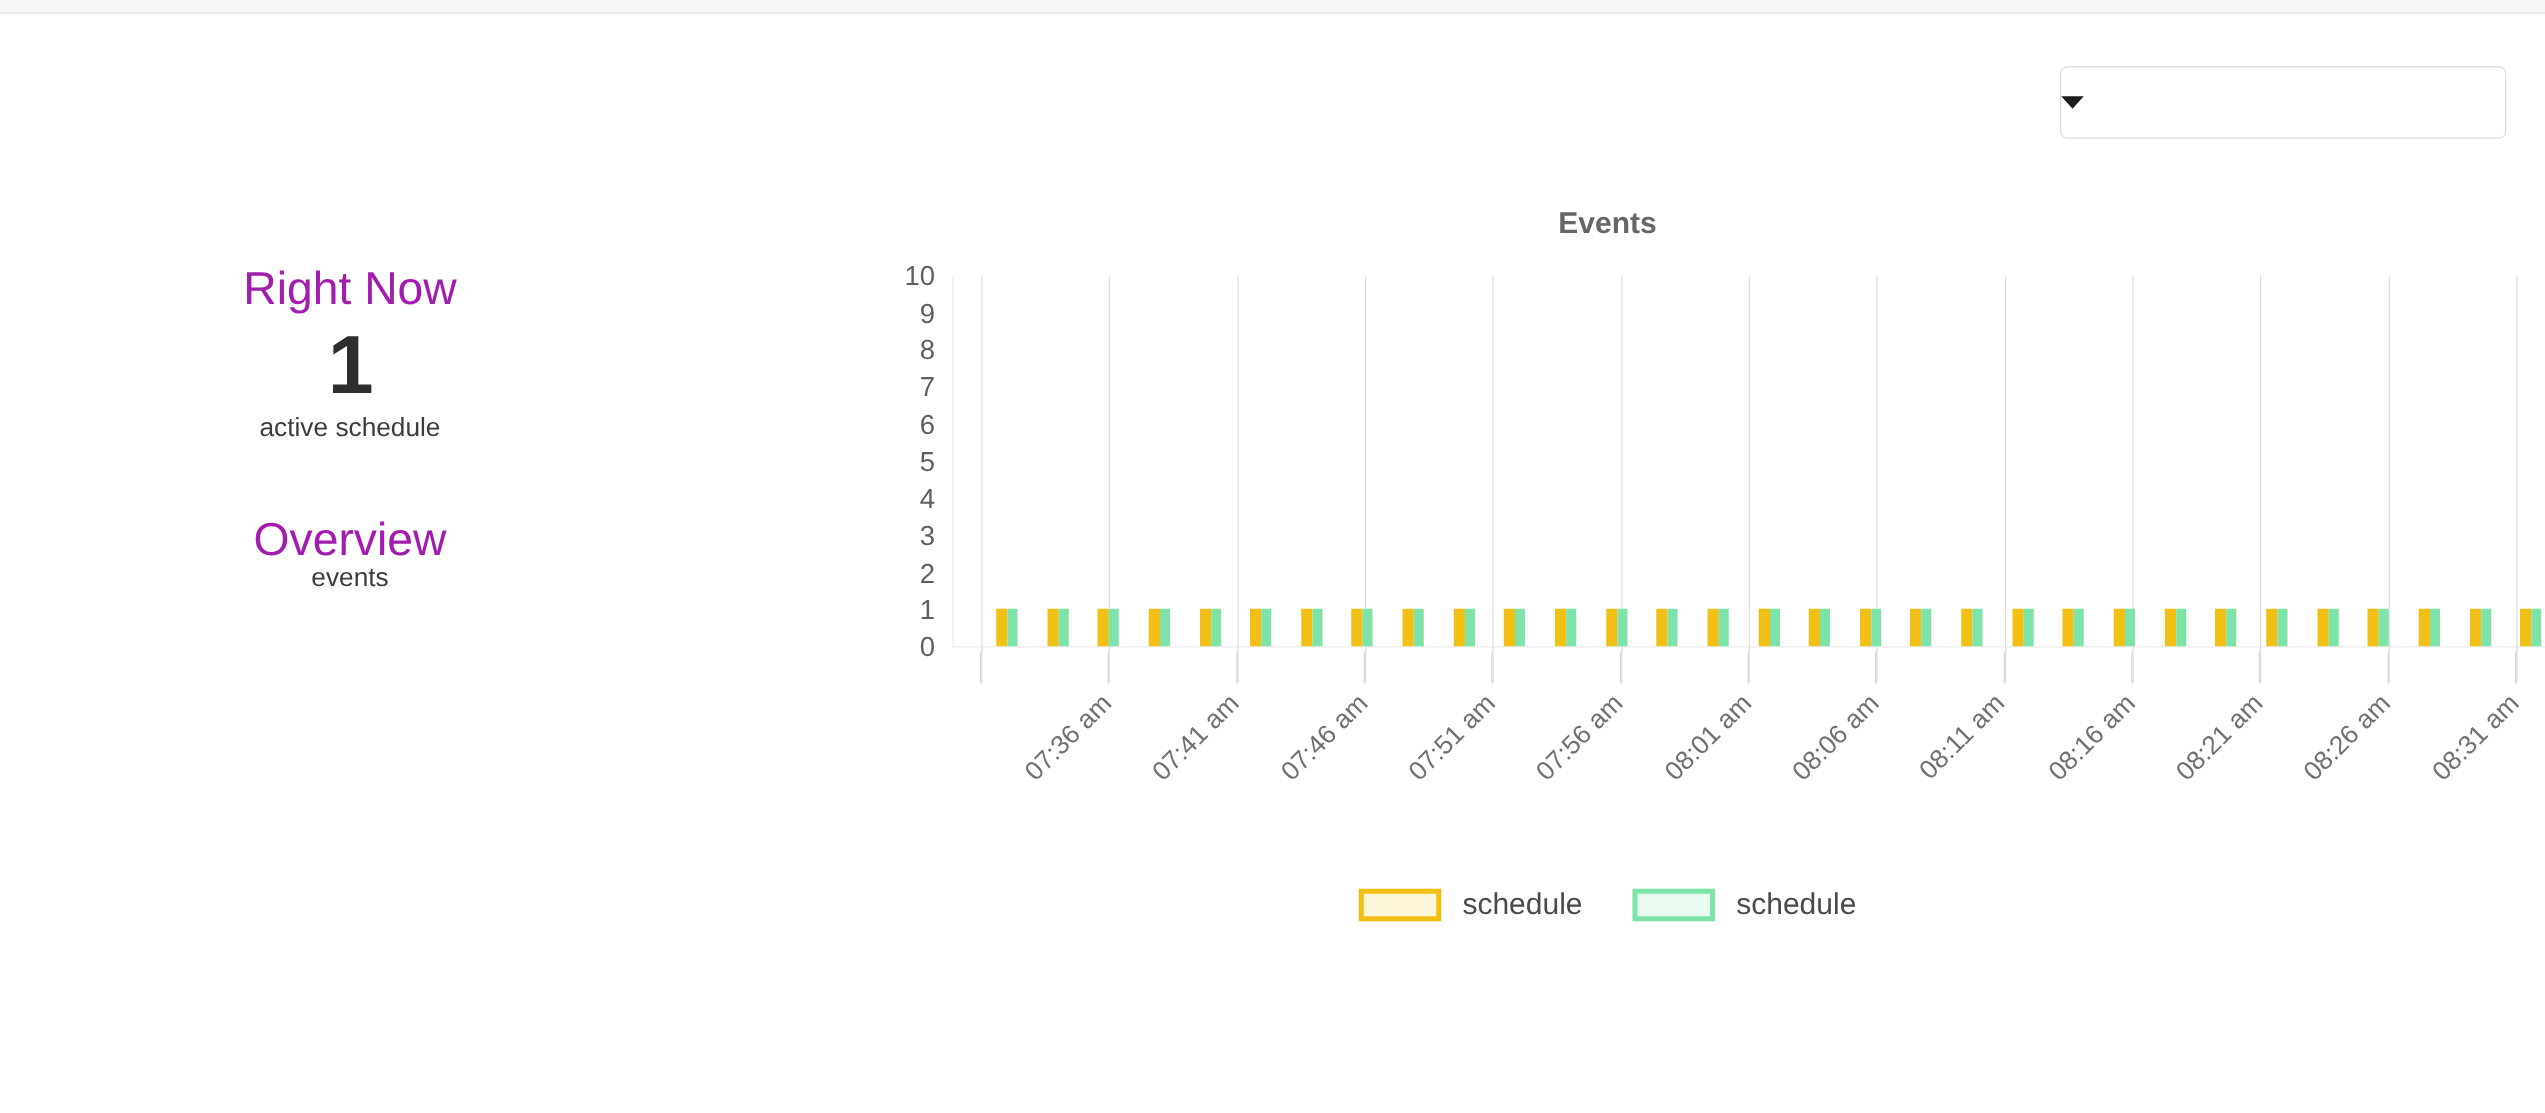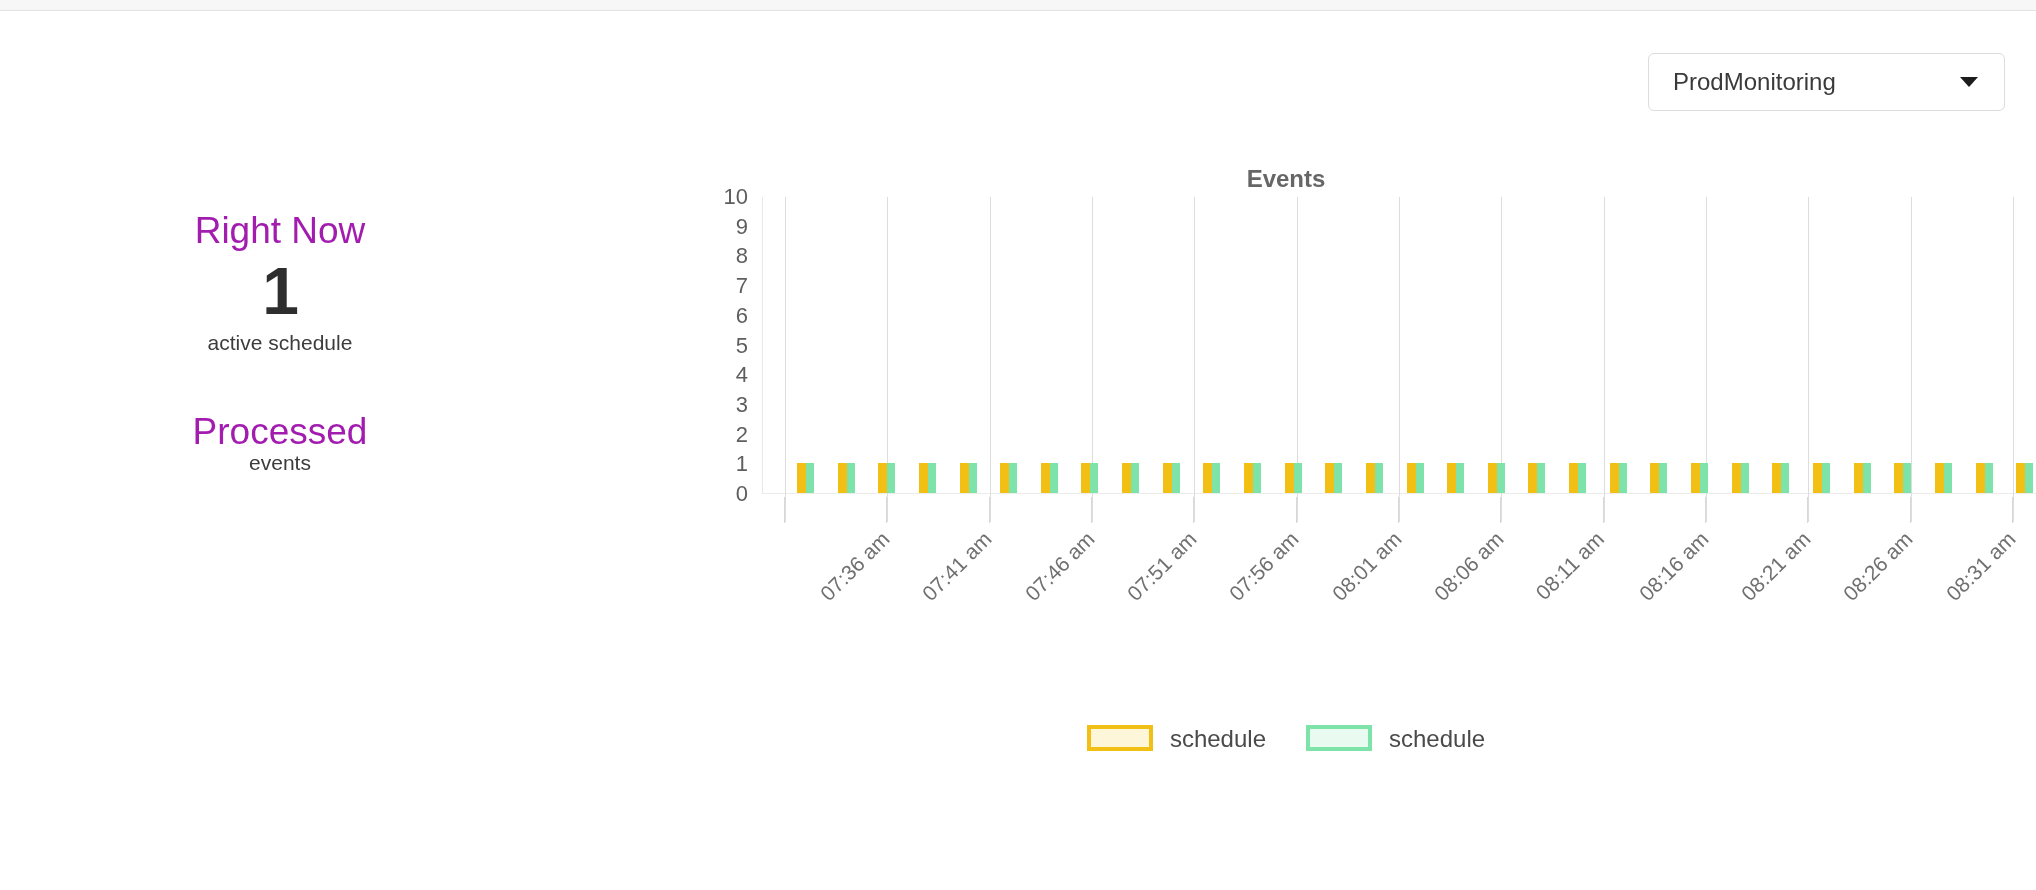--- a/index.html
+++ b/index.html
@@ -99,21 +99,21 @@
     top: 0; left: 0;
     width: 1172px;
     text-align: center;
     font-size: 24px;
     font-weight: bold;
     color: #666666;
   }
 
   .plot-wrap {
     position: absolute;
-    top: 32px; left: 0;
+    top: 56px; left: 0;
     width: 1336px; height: 425px;
   }
   .y-axis {
     position: absolute;
     left: 0; top: 0;
     width: 48px; height: 310px;
   }
   .y-tick {
     position: absolute;
     right: 0;
@@ -180,22 +180,22 @@
     position: absolute;
     top: 545px; left: 0;
     width: 1172px;
     display: flex;
     justify-content: center;
     align-items: center;
     gap: 0px;
   }
   .legend-item {
     display: flex;
-    align-items: flex-start;
-    margin: 15px 20px;
+    align-items: center;
+    margin: 0 20px;
     cursor: pointer;
   }
   .legend-swatch {
     width: 66px; height: 26px;
     border-width: 4px;
     border-style: solid;
     margin-right: 17px;
   }
   .sw-schedule { background: #fdf6d8; border-color: #f2c014; }
   .sw-wssuccess { background: #e9fbf0; border-color: #7ee3a8; }
@@ -206,33 +206,32 @@
   }
 </style>
 </head>
 <body>
 
 <div class="top-strip"></div>
 
 <div class="header">
 
   <div class="env-select">
-    <span class="env-select-label">ProdMonitoring</span>
     <span class="chevron-down"></span>
   </div>
 </div>
 
 <div class="stats">
   <div class="stat-block">
     <div class="stat-title">Right Now</div>
     <div class="stat-value">1</div>
     <div class="stat-unit">active schedule</div>
   </div>
   <div class="stat-block">
-    <div class="stat-title">Processed</div>
+    <div class="stat-title">Overview</div>
     <div class="stat-unit">events</div>
   </div>
 </div>
 
 <div class="chart-area">
   <div class="chart-title">Events</div>
 
   <div class="plot-wrap">
     <div class="y-axis" id="y-axis">
         <div class="y-tick" style="top: 0px;">10</div>

